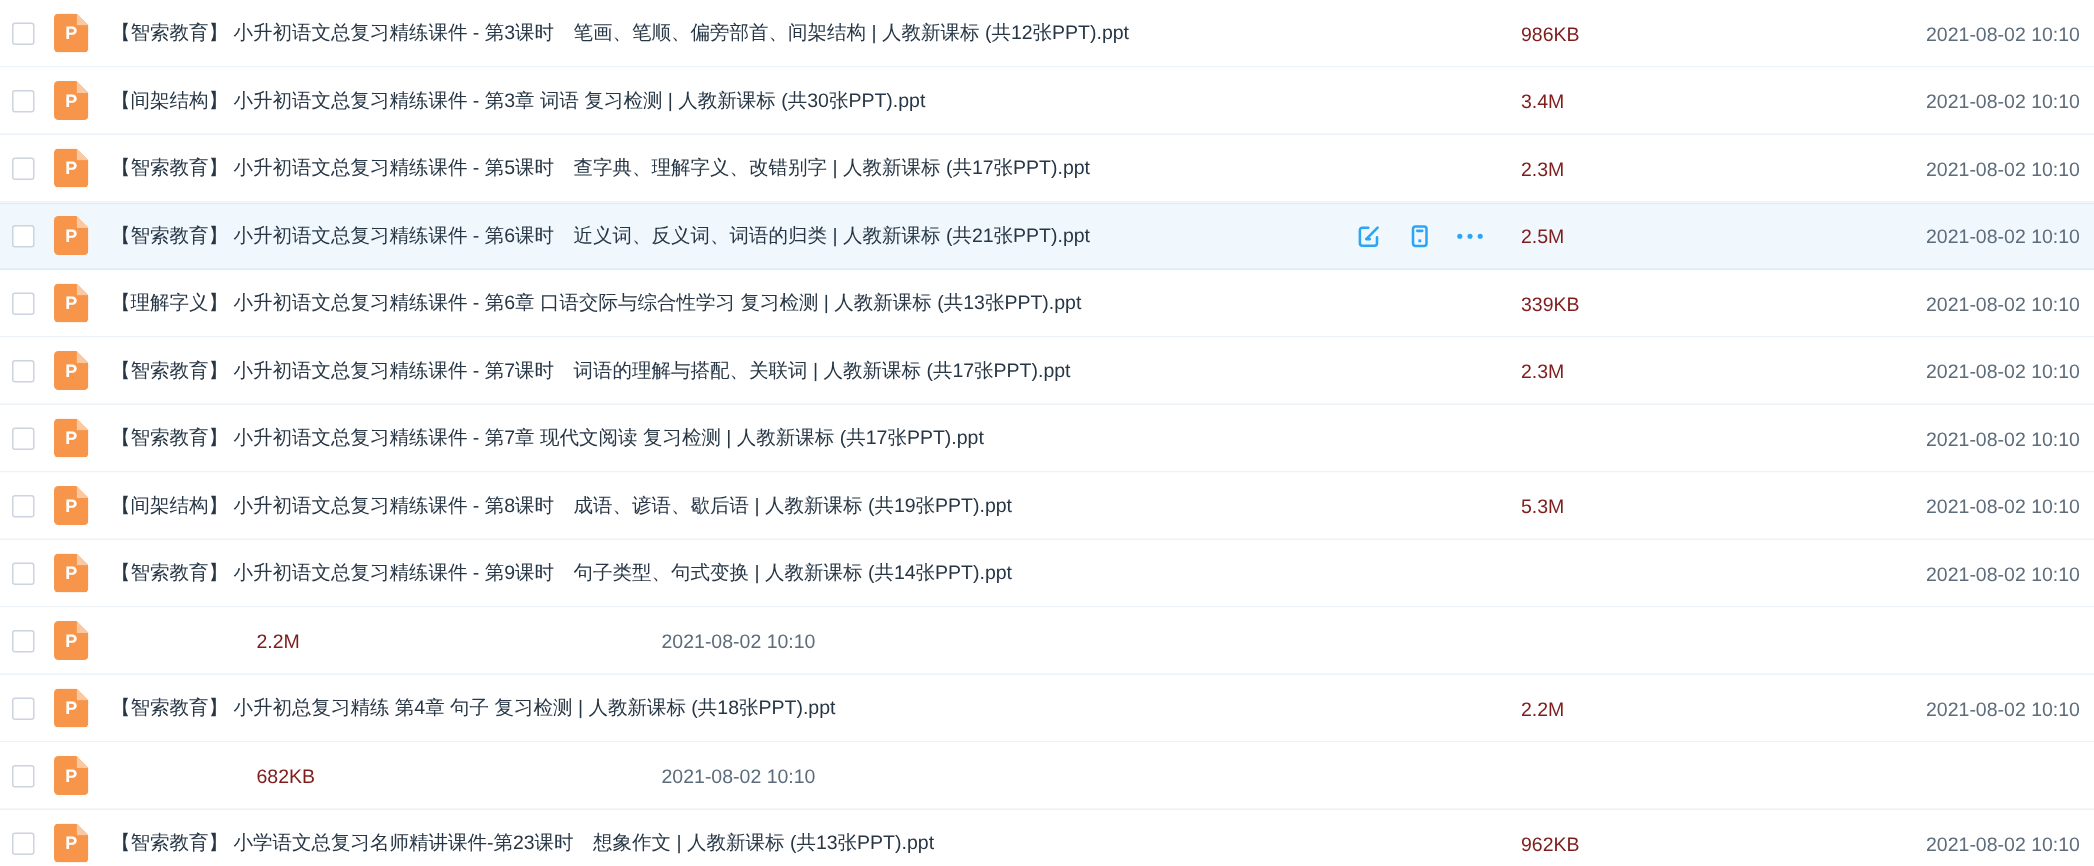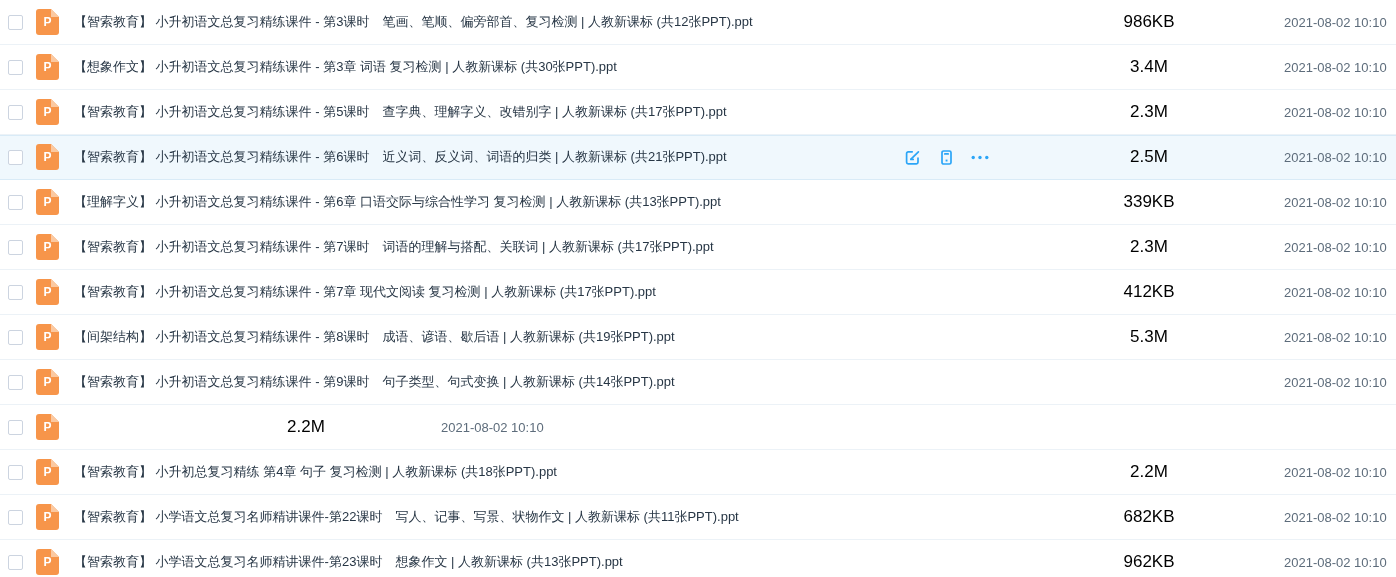--- a/index.html
+++ b/index.html
@@ -34,37 +34,37 @@
   .name{
     margin-left:15px;flex:1;font-size:13px;color:#273645;
     white-space:nowrap;overflow:hidden;text-overflow:ellipsis;cursor:pointer;
   }
   .actions{
     display:flex;gap:14px;width:88px;margin-right:24px;flex:none;
     visibility:hidden;align-items:center;
   }
   .row.active .actions{visibility:visible;}
   .act{width:20px;height:20px;display:flex;align-items:center;justify-content:center;cursor:pointer;}
-  .size{width:270px;flex:none;font-size:17px;color:#000000;text-align:center;}
+  .size{width:270px;flex:none;font-size:13px;color:#7f1d1d;}
   .date{
     width:100px;margin-right:12px;flex:none;font-size:13px;color:#5d6c7b;
     text-align:right;white-space:nowrap;
   }
 </style>
 </head>
 <body>
 
 <div class="file-list">
   <div class="row">
     <span class="checkbox"></span>
     <span class="ppt-icon">
       <i class="fold"></i>
       <span class="letter">P</span>
     </span>
-    <span class="name">【智索教育】 小升初语文总复习精练课件 - 第3课时　笔画、笔顺、偏旁部首、复习检测 | 人教新课标 (共12张PPT).ppt</span>
+    <span class="name">【智索教育】 小升初语文总复习精练课件 - 第3课时　笔画、笔顺、偏旁部首、间架结构 | 人教新课标 (共12张PPT).ppt</span>
     <span class="actions">
       <span class="act">
         <svg width="17" height="17" viewBox="0 0 17 17" fill="none" stroke="#2ba5f7" stroke-width="1.7" stroke-linecap="round" stroke-linejoin="round">
           <path d="M14 9.2 V13.2 a1.6 1.6 0 0 1 -1.6 1.6 H4.2 A1.6 1.6 0 0 1 2.6 13.2 V4.4 A1.6 1.6 0 0 1 4.2 2.8 H8.2"></path>
           <path d="M7 10.2 L14.4 2.8"></path>
           <path d="M6.9 10.4 H9.2"></path>
         </svg>
       </span>
       <span class="act">
         <svg width="17" height="17" viewBox="0 0 17 17" fill="none" stroke="#2ba5f7" stroke-width="1.7">
@@ -84,21 +84,21 @@
     <span class="size">986KB</span>
     <span class="date">2021-08-02 10:10</span>
   </div>
 
   <div class="row">
     <span class="checkbox"></span>
     <span class="ppt-icon">
       <i class="fold"></i>
       <span class="letter">P</span>
     </span>
-    <span class="name">【想象作文】 小升初语文总复习精练课件 - 第3章 词语 复习检测 | 人教新课标 (共30张PPT).ppt</span>
+    <span class="name">【间架结构】 小升初语文总复习精练课件 - 第3章 词语 复习检测 | 人教新课标 (共30张PPT).ppt</span>
     <span class="actions">
       <span class="act">
         <svg width="17" height="17" viewBox="0 0 17 17" fill="none" stroke="#2ba5f7" stroke-width="1.7" stroke-linecap="round" stroke-linejoin="round">
           <path d="M14 9.2 V13.2 a1.6 1.6 0 0 1 -1.6 1.6 H4.2 A1.6 1.6 0 0 1 2.6 13.2 V4.4 A1.6 1.6 0 0 1 4.2 2.8 H8.2"></path>
           <path d="M7 10.2 L14.4 2.8"></path>
           <path d="M6.9 10.4 H9.2"></path>
         </svg>
       </span>
       <span class="act">
         <svg width="17" height="17" viewBox="0 0 17 17" fill="none" stroke="#2ba5f7" stroke-width="1.7">
@@ -278,21 +278,20 @@
         </svg>
       </span>
       <span class="act">
         <svg width="20" height="17" viewBox="0 0 20 17" fill="#2ba5f7">
           <circle cx="3.2" cy="8.5" r="1.7"></circle>
             <circle cx="10" cy="8.5" r="1.7"></circle>
             <circle cx="16.8" cy="8.5" r="1.7"></circle>
         </svg>
       </span>
     </span>
-    <span class="size">412KB</span>
     <span class="date">2021-08-02 10:10</span>
   </div>
 
   <div class="row">
     <span class="checkbox"></span>
     <span class="ppt-icon">
       <i class="fold"></i>
       <span class="letter">P</span>
     </span>
     <span class="name">【间架结构】 小升初语文总复习精练课件 - 第8课时　成语、谚语、歇后语 | 人教新课标 (共19张PPT).ppt</span>
@@ -422,21 +421,20 @@
     <span class="size">2.2M</span>
     <span class="date">2021-08-02 10:10</span>
   </div>
 
   <div class="row">
     <span class="checkbox"></span>
     <span class="ppt-icon">
       <i class="fold"></i>
       <span class="letter">P</span>
     </span>
-    <span class="name">【智索教育】 小学语文总复习名师精讲课件-第22课时　写人、记事、写景、状物作文 | 人教新课标 (共11张PPT).ppt</span>
     <span class="actions">
       <span class="act">
         <svg width="17" height="17" viewBox="0 0 17 17" fill="none" stroke="#2ba5f7" stroke-width="1.7" stroke-linecap="round" stroke-linejoin="round">
           <path d="M14 9.2 V13.2 a1.6 1.6 0 0 1 -1.6 1.6 H4.2 A1.6 1.6 0 0 1 2.6 13.2 V4.4 A1.6 1.6 0 0 1 4.2 2.8 H8.2"></path>
           <path d="M7 10.2 L14.4 2.8"></path>
           <path d="M6.9 10.4 H9.2"></path>
         </svg>
       </span>
       <span class="act">
         <svg width="17" height="17" viewBox="0 0 17 17" fill="none" stroke="#2ba5f7" stroke-width="1.7">

